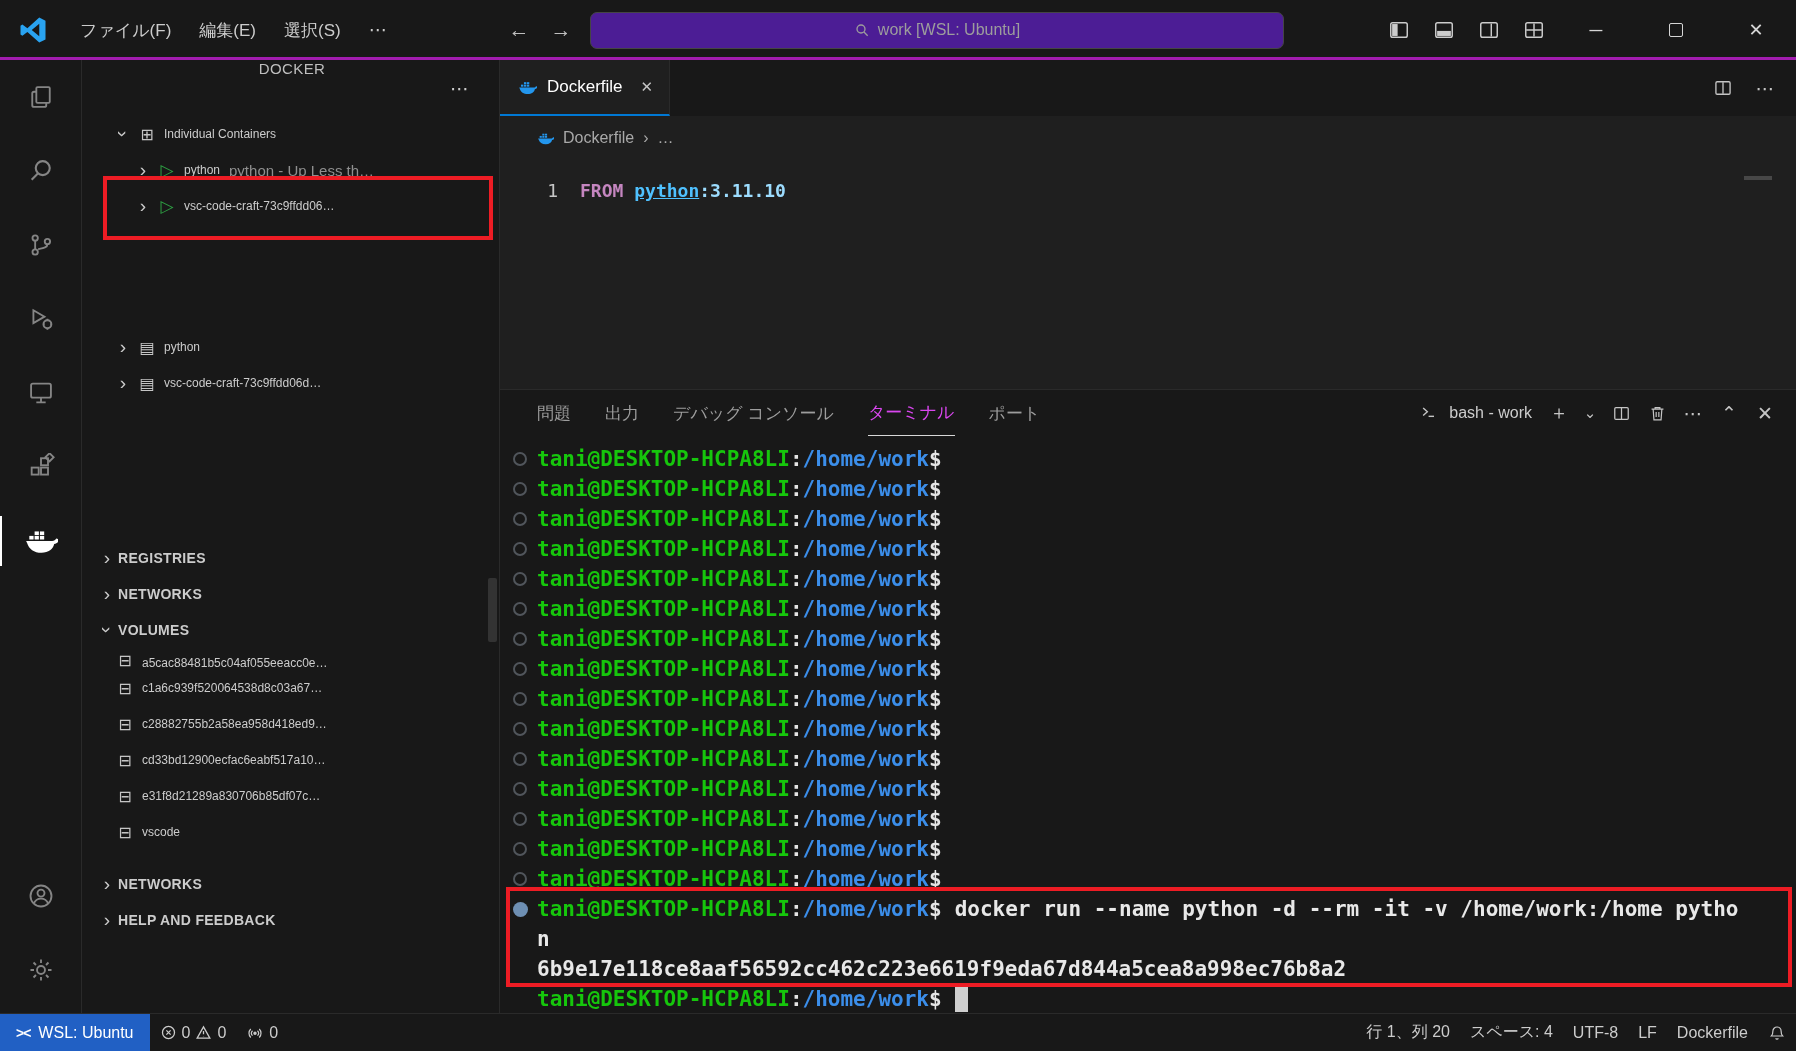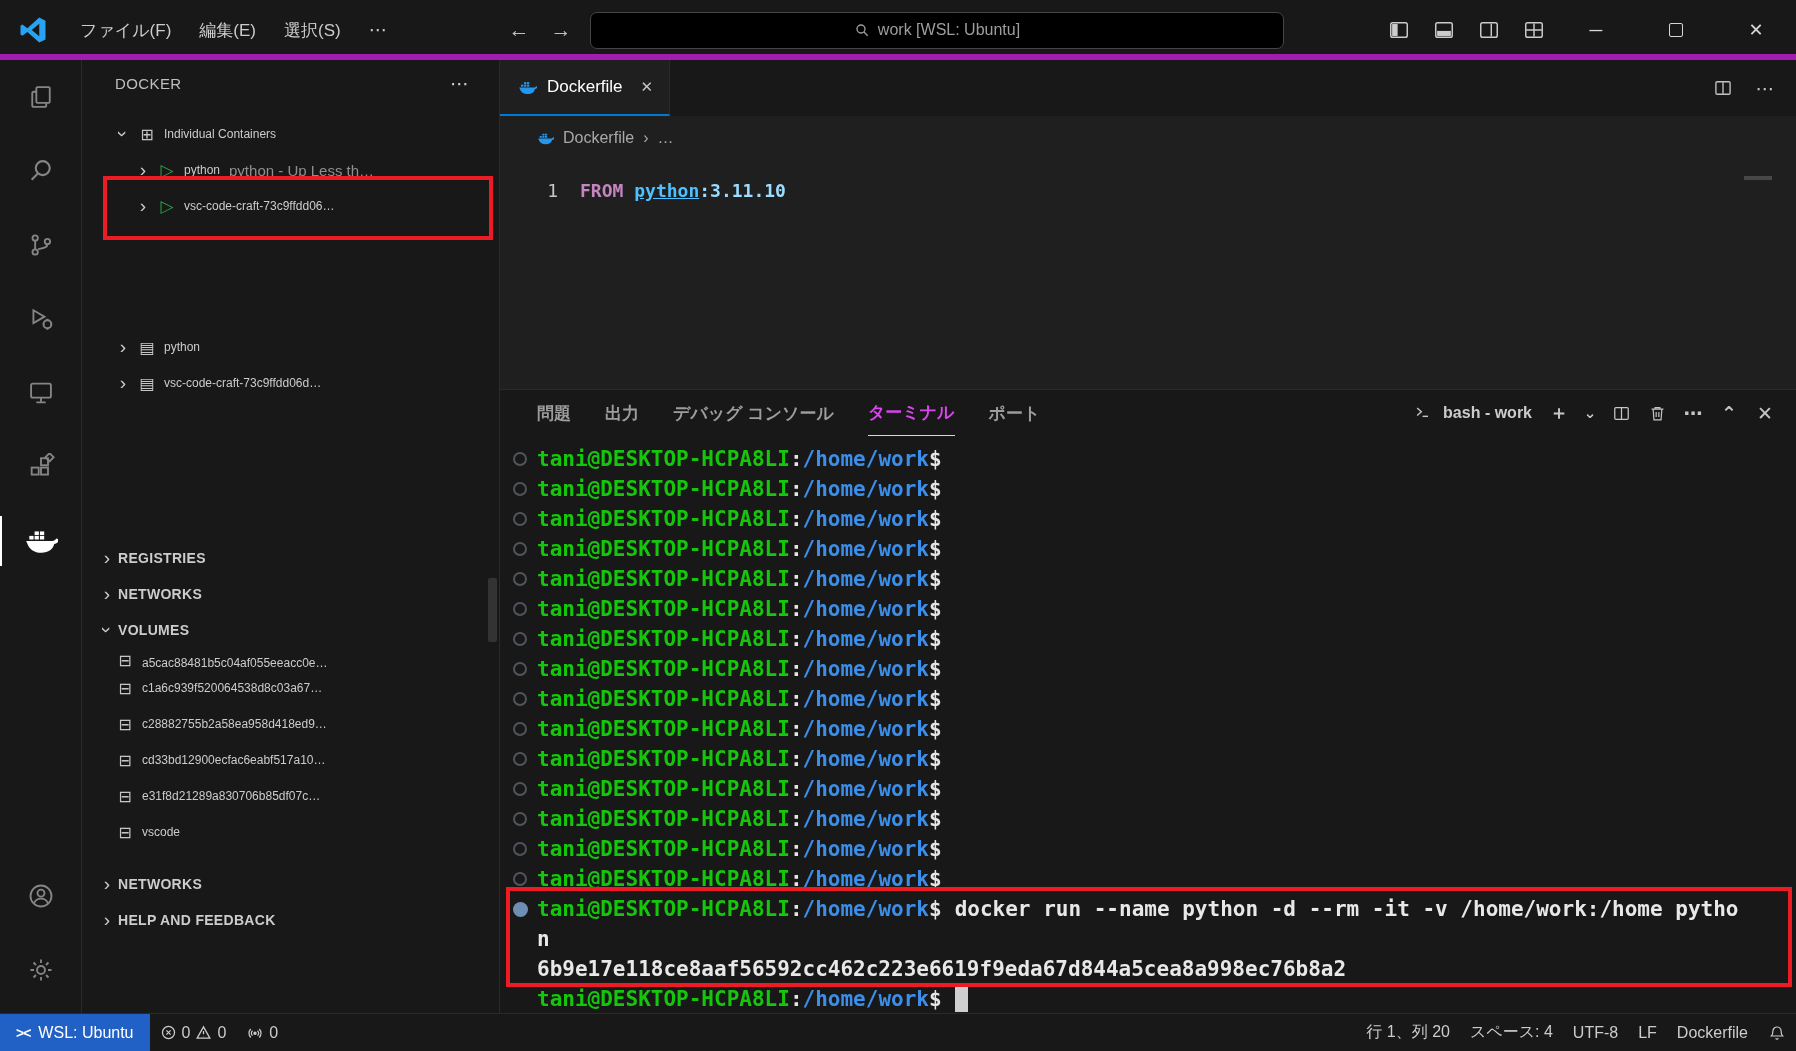--- a/index.html
+++ b/index.html
@@ -1,42 +1,42 @@
 <!DOCTYPE html>
 <html><head>
 <meta charset="utf-8">
 <style>
   *{margin:0;padding:0;box-sizing:border-box;}
   html,body{width:1796px;height:1051px;overflow:hidden;}
   body{font-family:"Liberation Sans","DejaVu Sans",sans-serif;background:#1f1f1f;color:#cccccc;}
   .window{position:relative;width:1796px;height:1051px;background:#1f1f1f;overflow:hidden;}
 
   
-  .titlebar{position:absolute;top:0;left:0;right:0;height:60px;background:#181818;border-bottom:6px solid #a21caf;}
+  .titlebar{position:absolute;top:0;left:0;right:0;height:60px;background:#181818;border-bottom:3px solid #a21caf;}
   .tb-left{position:absolute;left:0;top:0;height:60px;display:flex;align-items:center;}
   .tb-logo{width:66px;display:flex;justify-content:center;}
   .menu-item{padding:0 14px;height:36px;display:flex;align-items:center;font-size:17px;color:#cccccc;border-radius:6px;}
   .tb-more{padding:0 14px;font-size:18px;color:#cccccc;}
   .tb-center{position:absolute;left:498px;top:0;height:60px;display:flex;align-items:center;}
   .nav-arrow{width:42px;text-align:center;font-size:21px;color:#bfbfbf;}
-  .searchbox{width:694px;height:37px;margin-left:8px;background:#000000;border:1px solid #454545;border-radius:7px;display:flex;align-items:center;justify-content:center;color:#9d9d9d;font-size:16px;gap:8px;}
+  .searchbox{width:694px;height:37px;margin-left:8px;background:#4c1d95;border:1px solid #454545;border-radius:7px;display:flex;align-items:center;justify-content:center;color:#9d9d9d;font-size:16px;gap:8px;}
   .tb-right{position:absolute;right:0;top:0;height:60px;display:flex;align-items:center;}
   .lay-btn{width:45px;height:60px;display:flex;align-items:center;justify-content:center;}
   .win-btn{width:80px;height:60px;display:flex;align-items:center;justify-content:center;font-size:18px;color:#d6d6d6;}
   .max-glyph{width:14px;height:14px;border:1.6px solid #d6d6d6;border-radius:2px;}
 
   
   .activitybar{position:absolute;left:0;top:60px;bottom:38px;width:82px;background:#181818;border-right:1px solid #2a2a2a;}
   .ab-item{width:82px;height:74px;display:flex;align-items:center;justify-content:center;position:relative;}
   .ab-item.active::before{content:"";position:absolute;left:0;top:12px;bottom:12px;width:2px;background:#ffffff;}
   .ab-bottom{position:absolute;bottom:6px;left:0;width:82px;}
 
   
   .sidebar{position:absolute;left:82px;top:60px;bottom:38px;width:418px;background:#181818;border-right:1px solid #2a2a2a;overflow:hidden;}
-  .pane-header{height:46px;display:flex;align-items:center;padding:0 30px 0 33px;}
+  .pane-header{height:46px;display:flex;align-items:center;padding:0 30px 0 33px;flex-direction:column;}
   .pane-title{font-size:15px;color:#bfbfbf;letter-spacing:.4px;}
   .pane-more{margin-left:auto;font-size:19px;color:#cccccc;}
   .sidebar-rows{padding-top:10px;}
   .srow{height:36px;display:flex;align-items:center;white-space:nowrap;overflow:hidden;}
   .srow.clipped{height:22px;align-items:flex-end;overflow:hidden;}
   .d0{padding-left:14px;}
   .d1{padding-left:30px;}
   .d2{padding-left:50px;}
   .chev{width:22px;display:inline-flex;justify-content:center;color:#cccccc;font-size:19px;flex:none;}
   .chev.down{transform:rotate(90deg);}
@@ -60,21 +60,21 @@
   .codeline{display:flex;height:32px;align-items:center;margin-top:14px;}
   .gutter{width:80px;text-align:right;padding-right:22px;color:#c6c6c6;font-size:18px;}
   .codetext{font-size:18px;white-space:pre;font-weight:bold;}
   .tok-key{color:#c586c0;}
   .tok-img{color:#4fc1ff;text-decoration:underline;}
   .tok-tag{color:#9cdcfe;}
   .minimap-dash{position:absolute;right:24px;top:16px;width:28px;height:4px;background:#474747;}
 
   
   .panel{position:absolute;top:329px;left:0;right:0;bottom:0;background:#181818;border-top:1px solid #2a2a2a;}
-  .ptabs{height:46px;display:flex;align-items:center;padding-left:37px;gap:34px;font-weight:bold;}
+  .ptabs{height:46px;display:flex;align-items:center;padding-left:37px;gap:34px;}
   .ptab{font-size:17px;color:#9d9d9d;height:46px;display:flex;align-items:center;}
   .ptab.active{color:#d946ef;border-bottom:1px solid #d7d7d7;}
   .pright{margin-left:auto;display:flex;align-items:center;gap:6px;padding-right:16px;color:#c5c5c5;}
   .pterm-label{font-size:16px;color:#cccccc;margin:0 6px 0 4px;}
   .pact{width:30px;text-align:center;font-size:19px;color:#c5c5c5;}
   .pact.small{width:20px;font-size:15px;}
 
   .terminal{position:absolute;top:46px;left:0;right:0;bottom:0;padding-top:8px;font-family:"DejaVu Sans Mono","Liberation Mono",monospace;font-size:21px;font-weight:700;}
   .trow{position:relative;height:30px;display:flex;align-items:center;padding-left:37px;white-space:pre;}
   .tdec{position:absolute;left:13px;top:8px;width:14px;height:14px;border:2px solid #50555b;border-radius:50%;}

